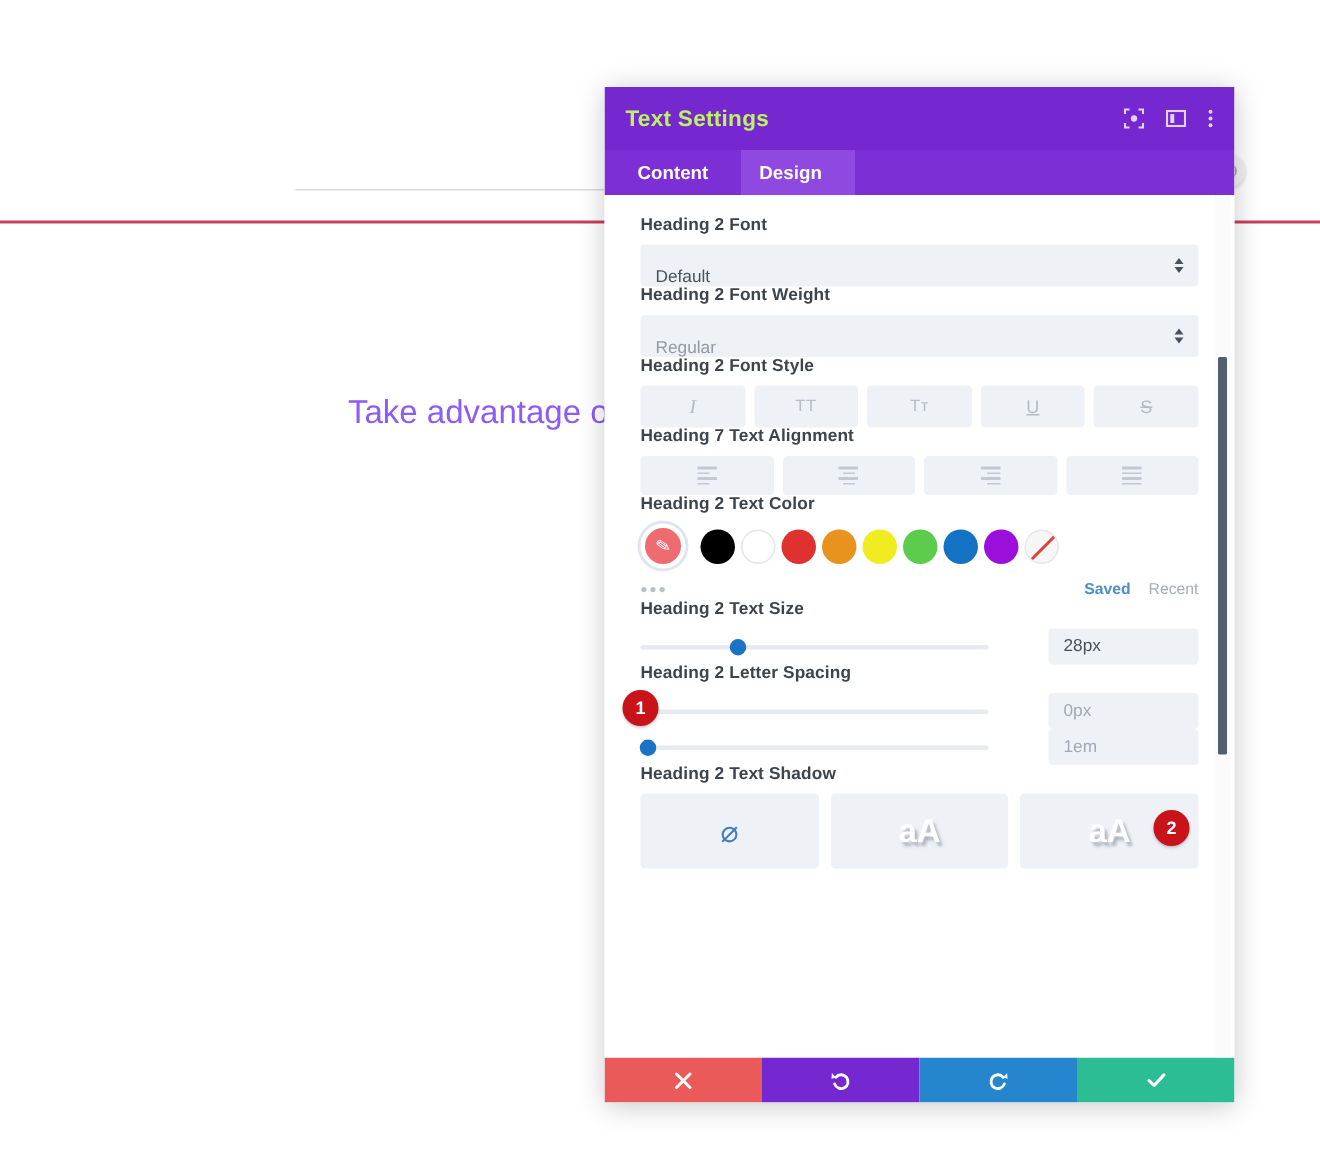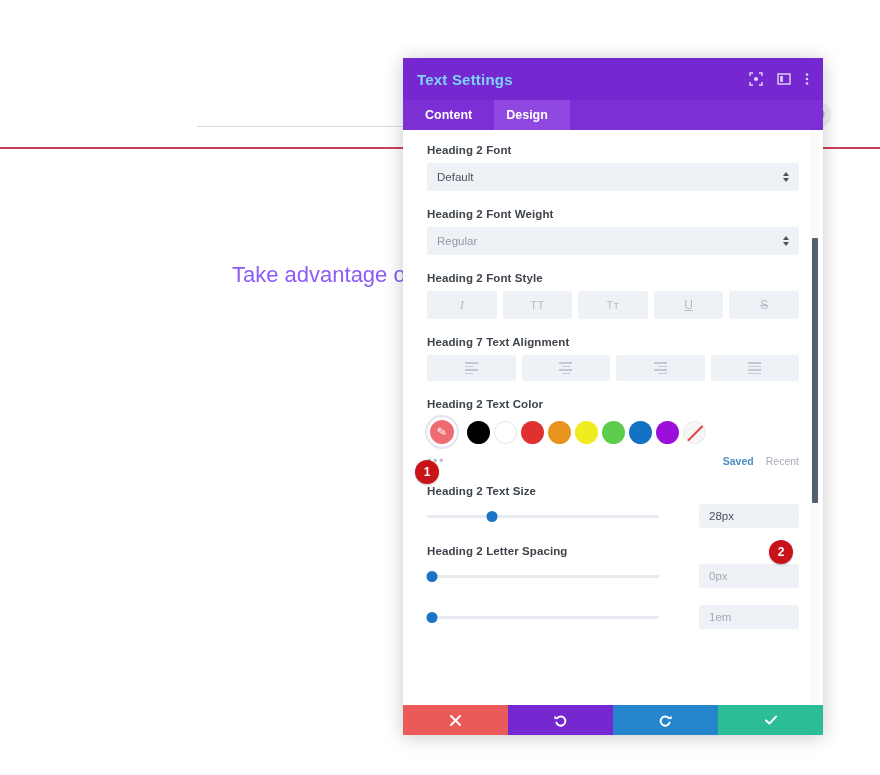--- a/index.html
+++ b/index.html
@@ -56,21 +56,21 @@
     overflow: hidden;
   }
   .modal-header {
     height: 42px;
     background: #7528cf;
     display: flex; align-items: center;
     padding: 0 14px;
     flex: 0 0 auto;
   }
   .modal-title {
-    color: #7dd3fc;
+    color: #bef264;
     font-size: 15px;
     font-weight: bold;
     letter-spacing: .2px;
     flex: 1 1 auto;
   }
   .header-actions { display: flex; align-items: center; gap: 14px; }
   .hicon {
     color: #e3d2f7;
     display: flex; align-items: center; justify-content: center;
     cursor: pointer;
@@ -95,34 +95,34 @@
   .tab.active { background: #8f49e0; padding-left: 12px; }
 
   .modal-body {
     position: relative;
     flex: 1 1 auto;
     background: #ffffff;
     overflow: hidden;
     padding: 14px 24px 0 24px;
   }
 
-  .field { margin-bottom: 17px; }
+  .field { }
   .field-label {
     font-size: 11.5px;
     color: #3d444b;
     font-weight: bold;
     margin-bottom: 7px;
     letter-spacing: .1px;
   }
 
   .select-box {
     height: 28px;
     background: #eef1f6;
     border-radius: 3px;
-    display: flex; align-items: center;
+    display: flex; align-items: flex-end;
     padding: 0 10px;
     font-size: 11.5px;
     color: #4a525b;
     position: relative;
     cursor: pointer;
   }
   .select-box.muted { color: #9199a3; }
   .select-arrows {
     position: absolute; right: 10px; top: 50%;
     transform: translateY(-50%);
@@ -497,20 +497,34 @@
       <div class="field">
         <div class="slider-row">
           <div class="slider-wrap">
             <div class="slider-track"></div>
             <div class="slider-thumb" style="left:2%"></div>
           </div>
           <div class="num-input muted">1em</div>
         </div>
       </div>
 
+      <div class="field">
+        <div class="field-label">Heading 2 Text Shadow</div>
+        <div class="shadow-row">
+          <div class="shadow-btn">
+            <span class="no-shadow-icon">⌀</span>
+          </div>
+          <div class="shadow-btn">
+            <span class="shadow-aa">aA</span>
+          </div>
+          <div class="shadow-btn">
+            <span class="shadow-aa">aA</span>
+          </div>
+        </div>
+      </div>
 
       <div class="scroll-gutter"></div>
       <div class="scroll-thumb"></div>
 
       <div class="badge" id="badge1">1</div>
       <div class="badge" id="badge2">2</div>
     </div>
 
     <div class="modal-footer">
       <div class="foot-btn foot-cancel">

